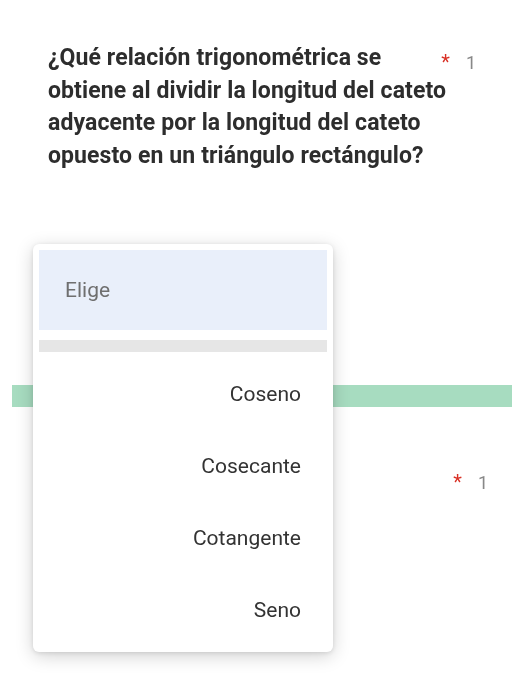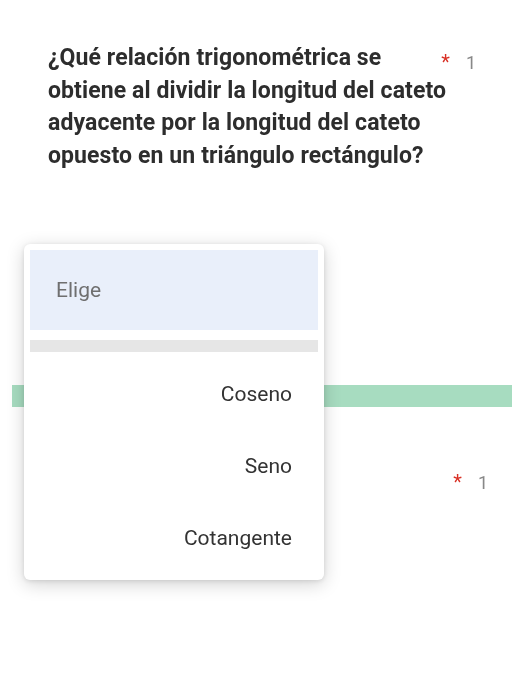--- a/index.html
+++ b/index.html
@@ -70,21 +70,21 @@
     right: 6px;
     font-size: 18px;
     color: #888;
     display: flex;
     align-items: baseline;
     gap: 4px;
   }
   .dropdown {
     position: absolute;
     top: 232px;
-    left: 12px;
+    left: 21px;
     width: 300px;
     background: #ffffff;
     border-radius: 6px;
     box-shadow: 0 4px 18px rgba(0,0,0,0.18), 0 1px 4px rgba(0,0,0,0.10);
     overflow: hidden;
   }
   .dropdown-selected {
     background: #e9effa;
     padding: 28px 26px;
     font-size: 21px;
@@ -126,17 +126,18 @@
     <div class="required-marker2">
       <span class="required-star">*</span>
       <span>1</span>
     </div>
   </div>
 
   <div class="dropdown">
     <div class="dropdown-selected">Elige</div>
     <div class="dropdown-sep"></div>
     <div class="dropdown-option">Coseno</div>
+    <div class="dropdown-option">Cosecante</div>
+    <div class="dropdown-option">Cotangente</div>
     <div class="dropdown-option">Seno</div>
-    <div class="dropdown-option">Cotangente</div>
   </div>
 
 </div>
 
 </body></html>

